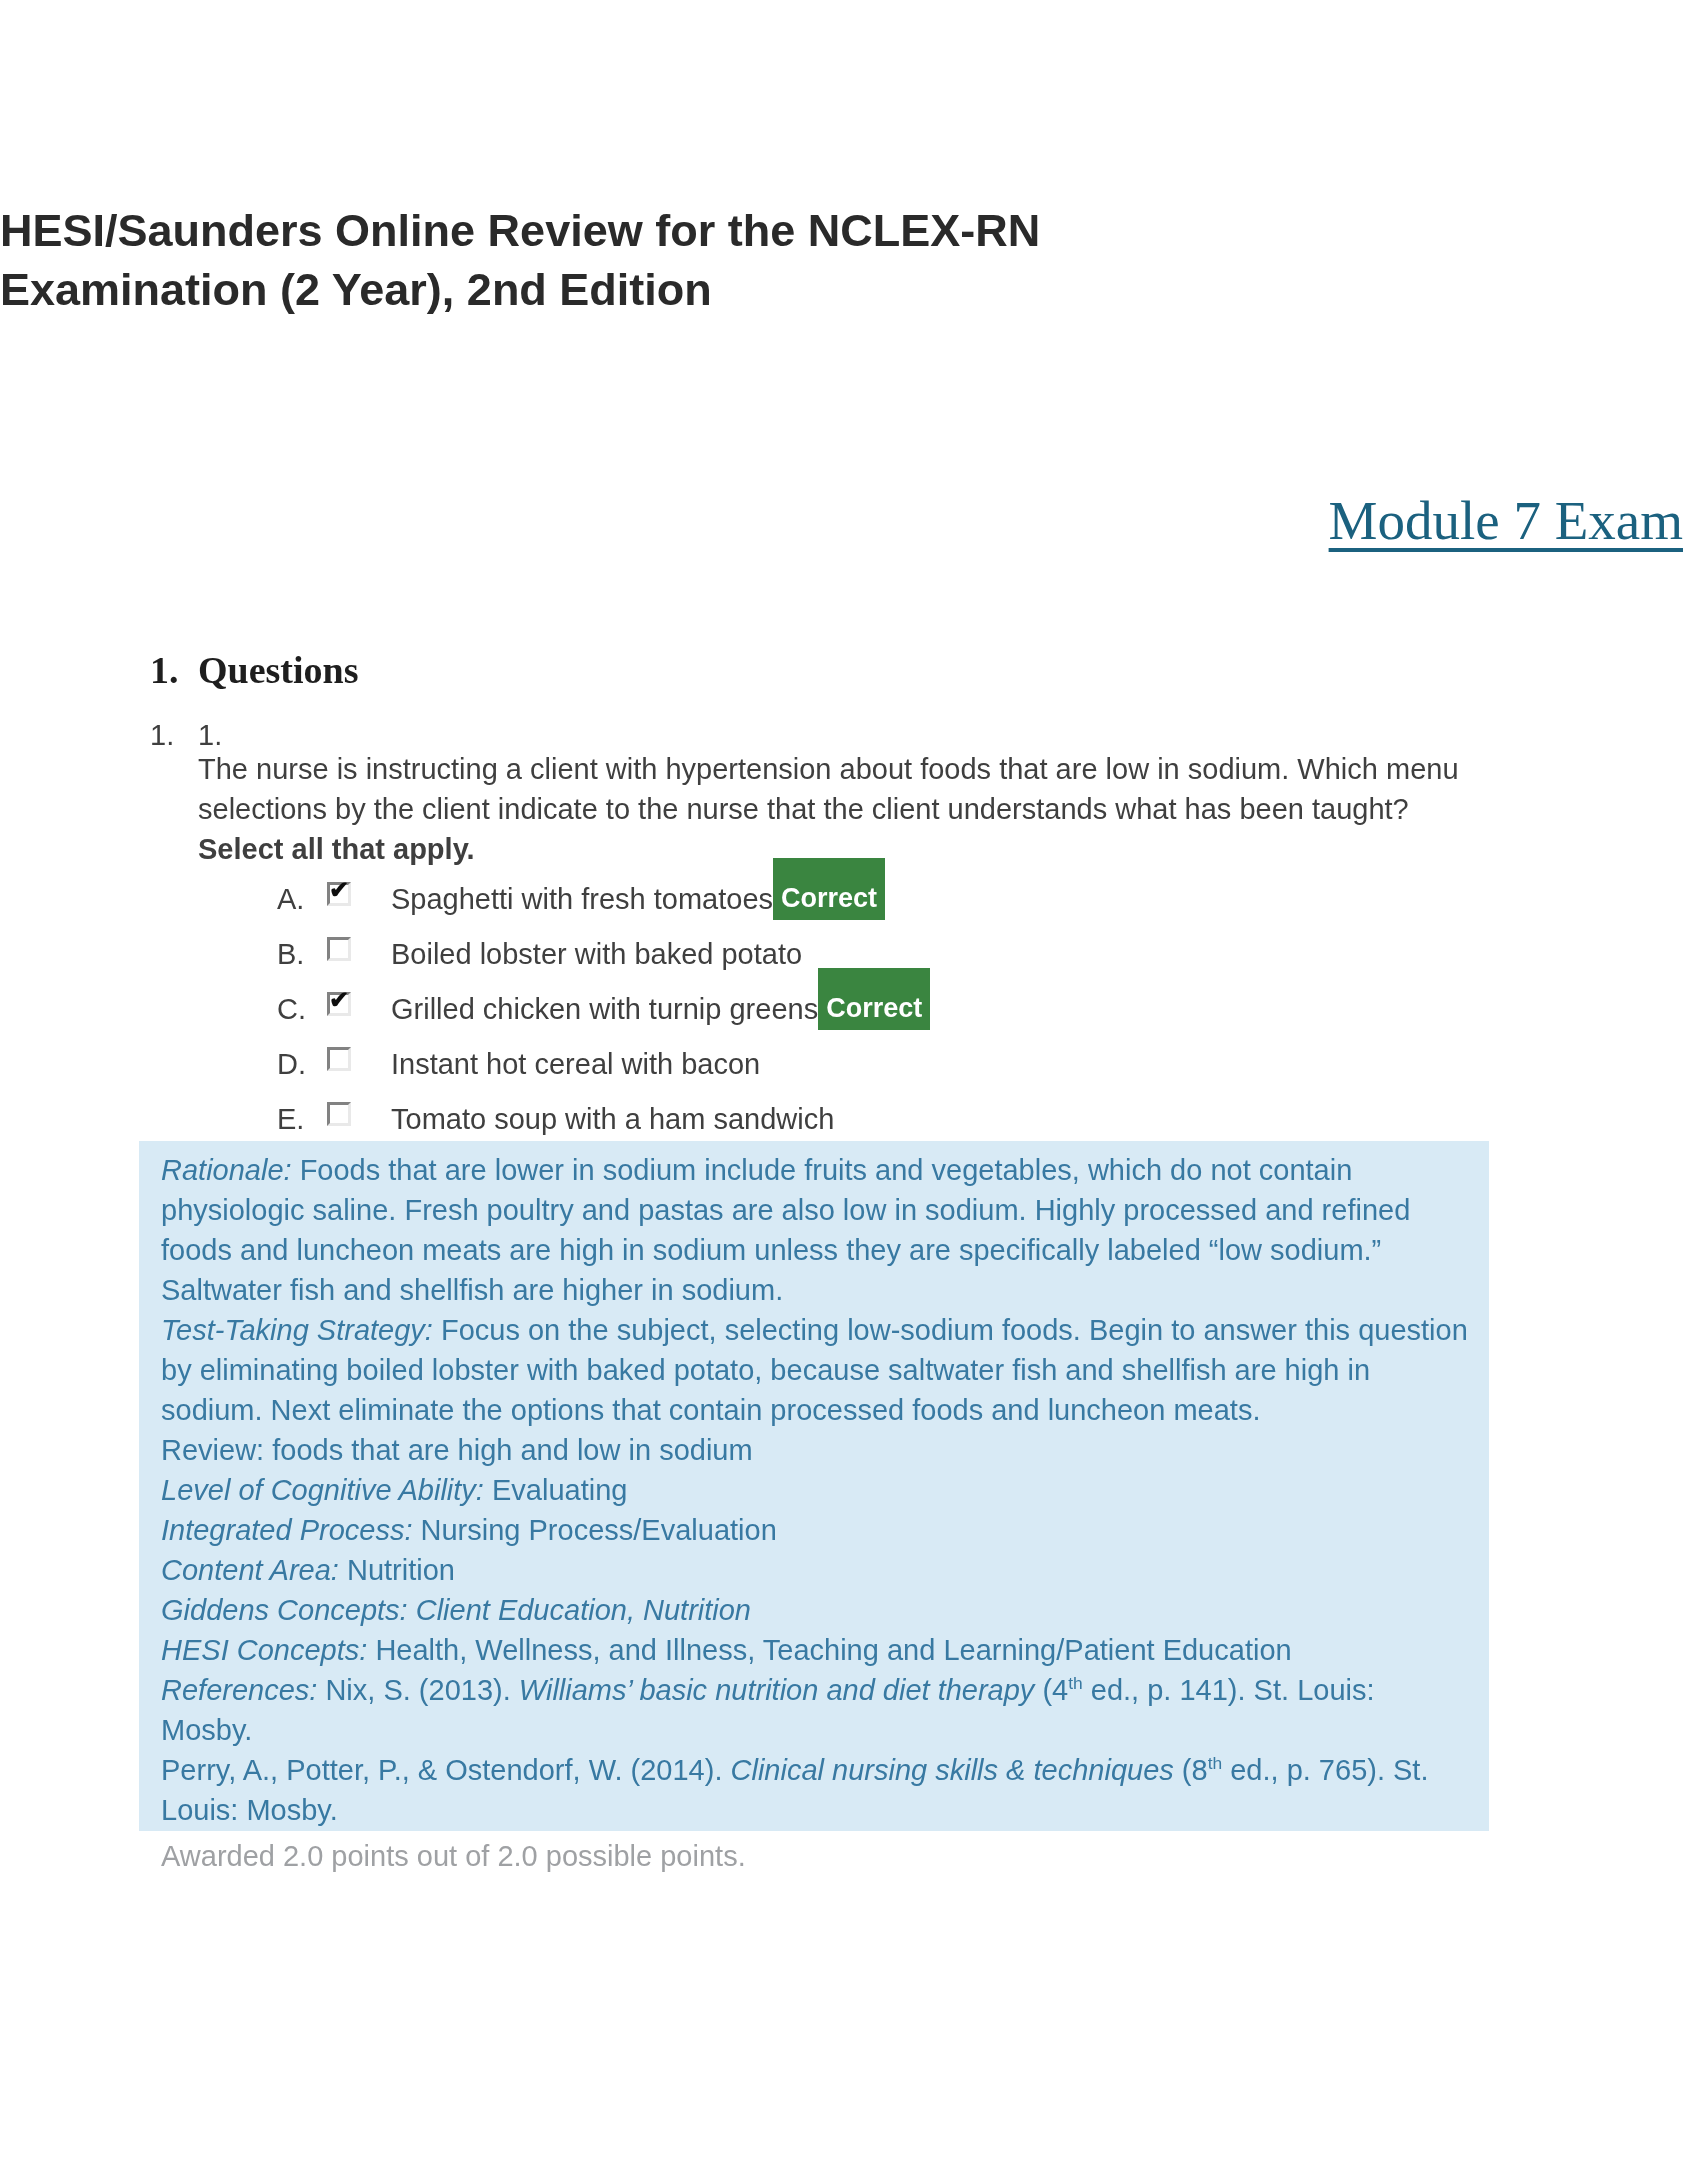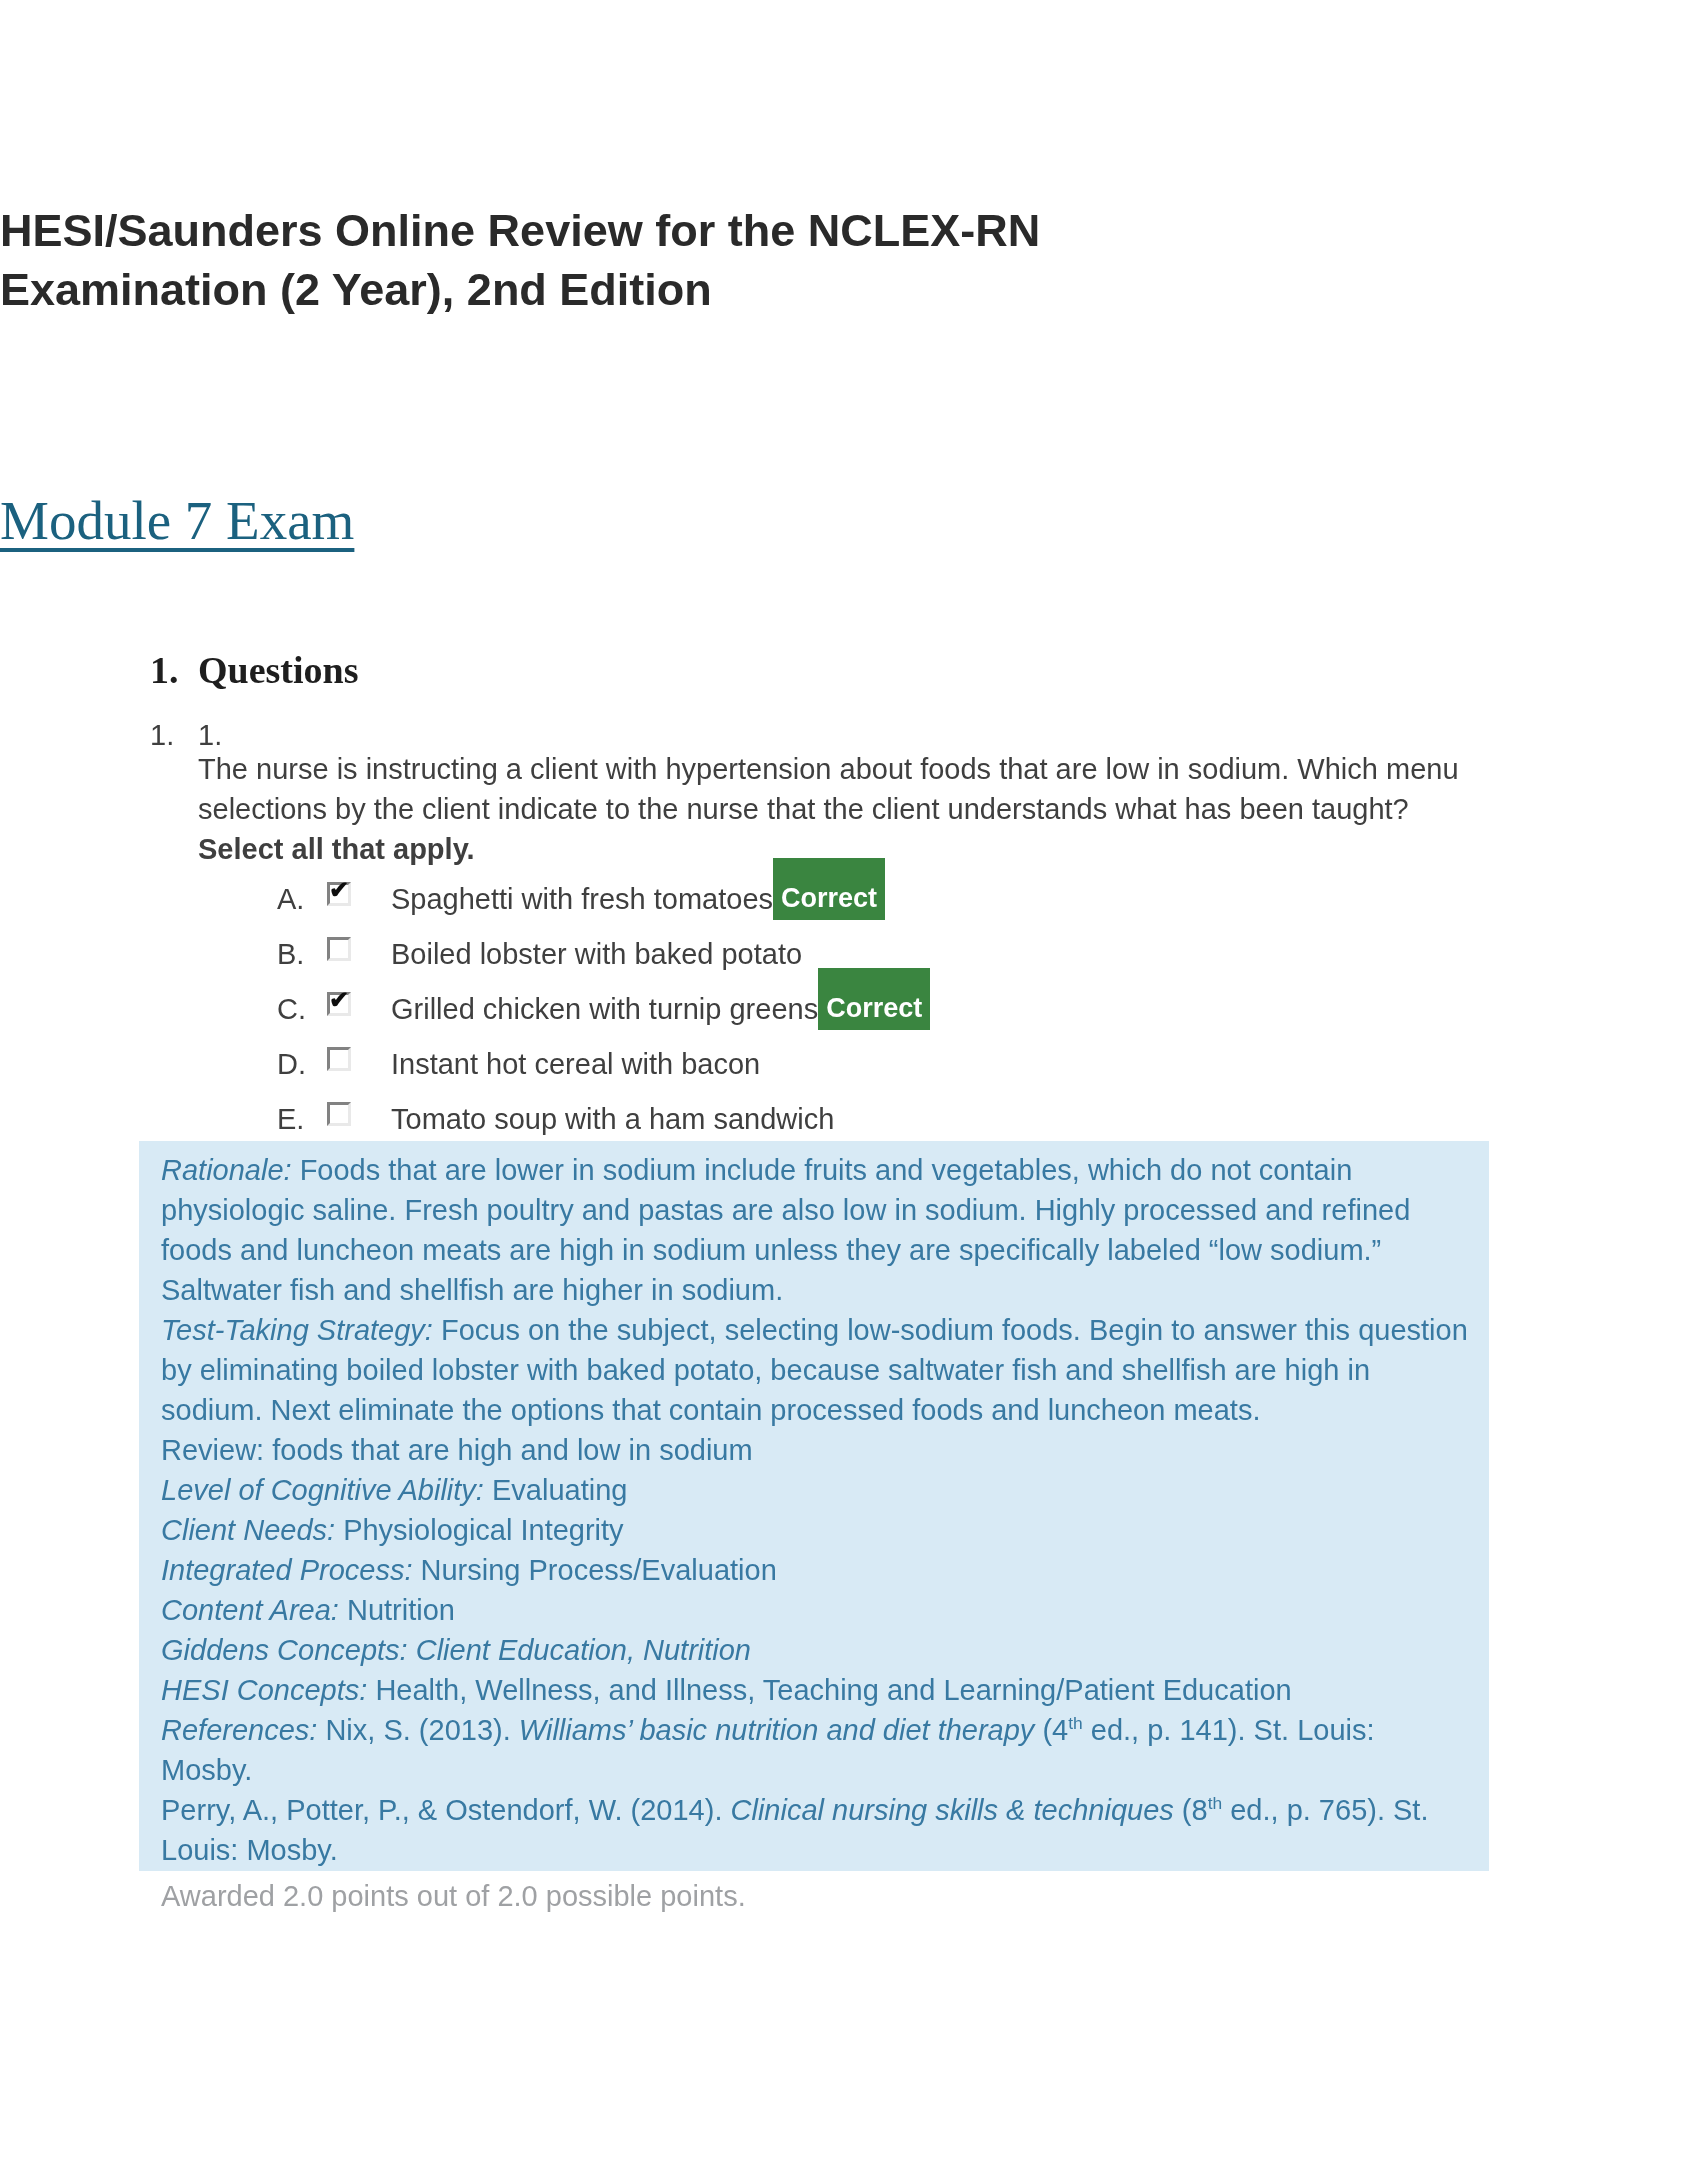--- a/index.html
+++ b/index.html
@@ -9,21 +9,21 @@
     -webkit-font-smoothing:antialiased;
   }
   .page{position:absolute;inset:0;overflow:hidden;}
 
   .title{
     position:absolute;top:201px;left:0;width:100%;text-align:left;
     font-weight:bold;font-size:45px;line-height:59px;color:var(--title_dark,#2a2a2a);
   }
 
   .module{
-    position:absolute;top:489px;left:0;width:100%;text-align:left;
+    position:absolute;top:489px;left:0;width:100%;text-align:right;
     font-family:"Liberation Serif",serif;font-size:55px;color:var(--link_blue,#1b617f);
   }
   .module-link{
     text-decoration:underline;text-decoration-thickness:4px;text-underline-offset:9px;
     cursor:pointer;
   }
 
   .sec{
     position:absolute;top:648px;left:150px;display:flex;
     font-family:"Liberation Serif",serif;font-weight:bold;font-size:38px;color:#1e1e1e;
@@ -136,21 +136,20 @@
         <span class="opt-text">Tomato soup with a ham sandwich</span>
       </div>
     </div>
 
   <div class="rationale-wrap">
     <div class="rationale">
         <div class="rpara"><span class="it">Rationale:</span><span> Foods that are lower in sodium include fruits and vegetables, which do not contain physiologic saline. Fresh poultry and pastas are also low in sodium. Highly processed and refined foods and luncheon meats are high in sodium unless they are specifically labeled “low sodium.” Saltwater fish and shellfish are higher in sodium.</span></div>
         <div class="rpara"><span class="it">Test-Taking Strategy:</span><span> Focus on the subject, selecting low-sodium foods. Begin to answer this question by eliminating boiled lobster with baked potato, because saltwater fish and shellfish are high in sodium. Next eliminate the options that contain processed foods and luncheon meats.</span></div>
         <div class="rpara"><span>Review: foods that are high and low in sodium</span></div>
         <div class="rpara"><span class="it">Level of Cognitive Ability:</span><span> Evaluating</span></div>
-        <div class="rpara"><span class="it">Client Needs:</span><span> Physiological Integrity</span></div>
         <div class="rpara"><span class="it">Integrated Process:</span><span> Nursing Process/Evaluation</span></div>
         <div class="rpara"><span class="it">Content Area:</span><span> Nutrition</span></div>
         <div class="rpara"><span class="it">Giddens Concepts: Client Education, Nutrition</span></div>
         <div class="rpara"><span class="it">HESI Concepts:</span><span> Health, Wellness, and Illness, Teaching and Learning/Patient Education</span></div>
         <div class="rpara"><span class="it">References:</span><span> Nix, S. (2013). </span><span class="it">Williams’ basic nutrition and diet therapy</span><span> (4</span><sup>th</sup><span> ed., p. 141). St. Louis: Mosby.</span></div>
         <div class="rpara"><span>Perry, A., Potter, P., &amp; Ostendorf, W. (2014). </span><span class="it">Clinical nursing skills &amp; techniques</span><span> (8</span><sup>th</sup><span> ed., p. 765). St. Louis: Mosby.</span></div>
       </div>
     <div class="awarded">Awarded 2.0 points out of 2.0 possible points.</div>
   </div>
 

